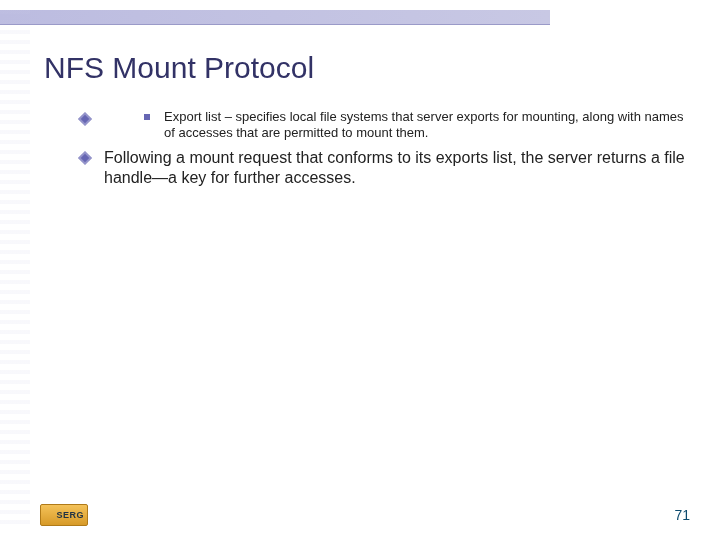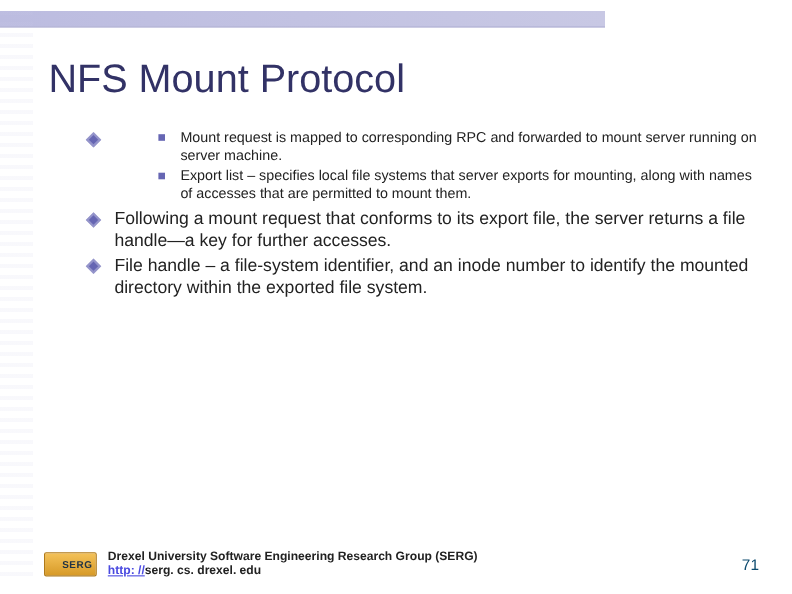--- a/index.html
+++ b/index.html
@@ -27,21 +27,21 @@
     width: 30px;
     height: 520px;
     background: repeating-linear-gradient(
       0deg,
       rgba(200,200,230,0.0) 0 6px,
       rgba(200,200,230,0.12) 6px 10px
     );
     pointer-events: none;
   }
   .title {
-    font-size: 36px;
+    font-size: 30px;
     color: #323266;
     margin: 26px 0 24px 44px;
     font-family: Verdana, Arial, sans-serif;
   }
   .content {
     margin-left: 80px;
     margin-right: 30px;
     font-size: 16px;
     line-height: 1.25;
   }
@@ -142,31 +142,25 @@
 
 <div class="topbar"></div>
 <div class="decor"></div>
 
 <div class="title">NFS Mount Protocol</div>
 
 <div class="content">
   <ul class="main">
     <li>
       <ul class="sub">
-        <li><span>Mount request is mapped to corresponding RPC and forwarded to mount server running on server machine.</span></li>
         <li><span>Export list – specifies local file systems that server exports for mounting, along with names of accesses that are permitted to mount them.</span></li>
       </ul>
     </li>
-    <li><span>Following a mount request that conforms to its export file, the server returns a file handle—a key for further accesses.</span></li>
-    <li><span>File handle – a file-system identifier, and an inode number to identify the mounted directory within the exported file system.</span></li>
+    <li><span>Following a mount request that conforms to its exports list, the server returns a file handle—a key for further accesses.</span></li>
   </ul>
 </div>
 
 <div class="footer">
   <div class="logo">
     <span class="logo-text">SERG</span>
   </div>
-  <div class="footer-text">
-    <span>Drexel University Software Engineering Research Group (SERG)</span><br>
-    <span class="link">http: //</span><span class="linktail">serg. cs. drexel. edu</span>
-  </div>
   <div class="pagenum">71</div>
 </div>
 
 </body></html>

